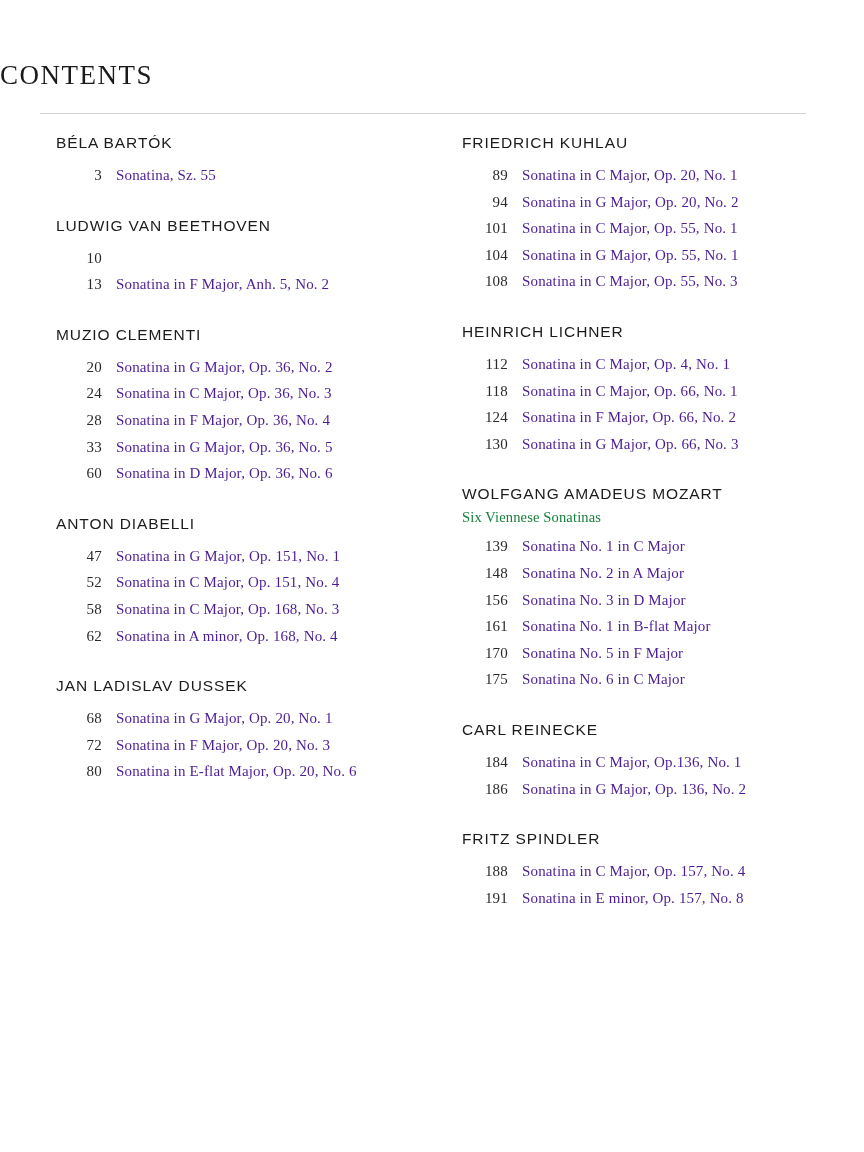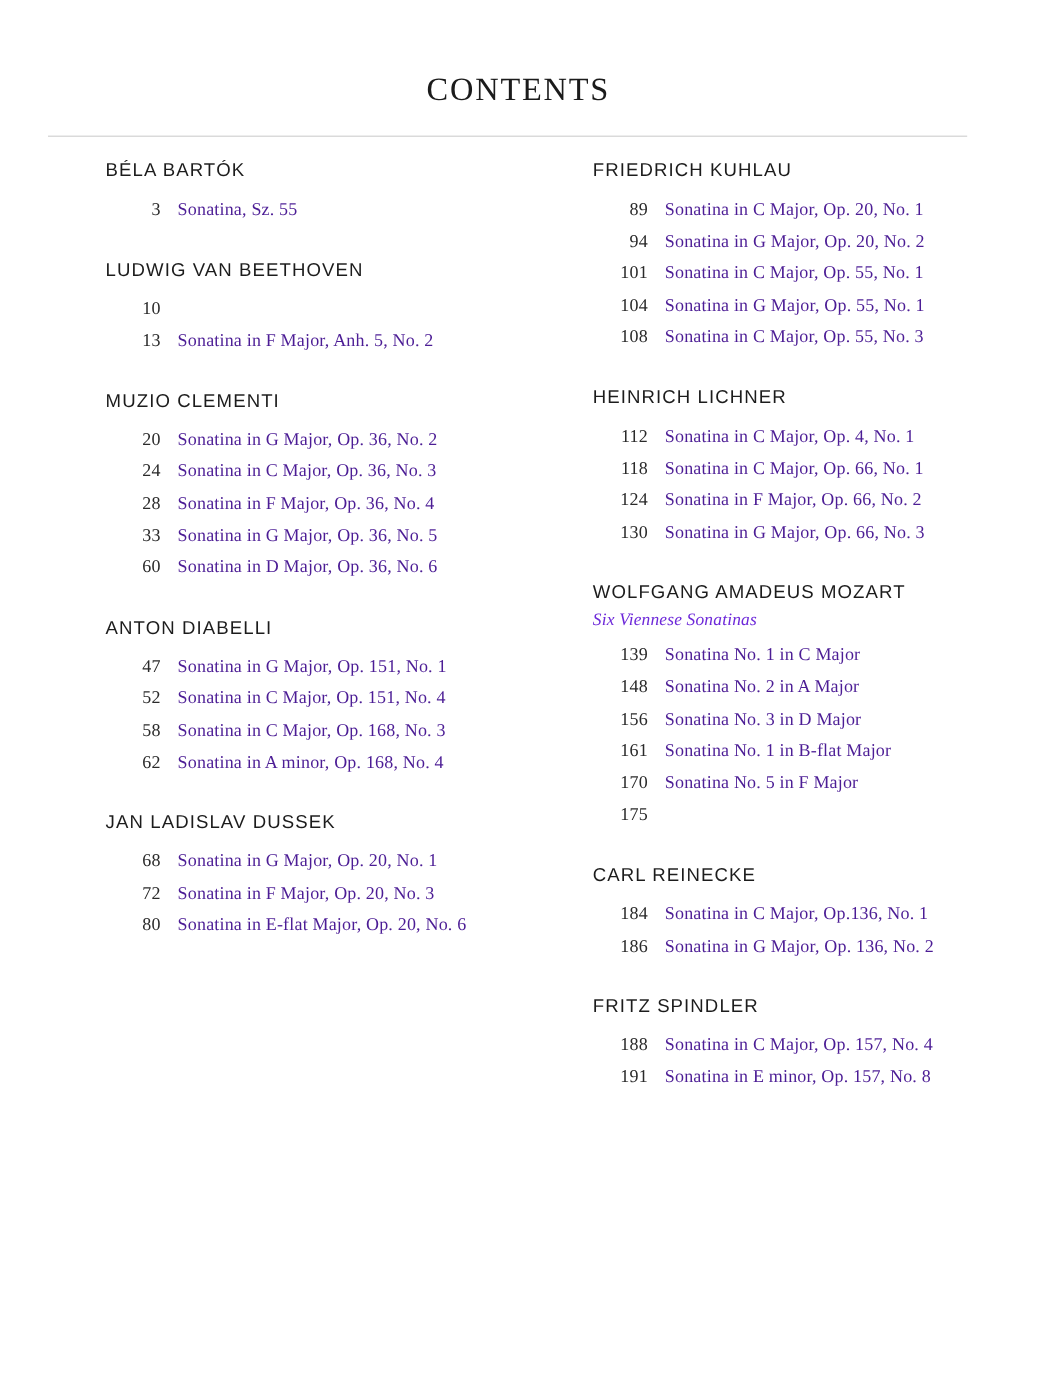--- a/index.html
+++ b/index.html
@@ -20,21 +20,21 @@
     inset: 0;
     background: #ffffff;
   }
 
   
   .toc-title {
     position: absolute;
     top: 48px;
     left: 0;
     width: 864px;
-    text-align: center;
+    text-align: left;
     font-family: "Liberation Serif", "DejaVu Serif", serif;
     font-size: 38px;
     line-height: 46px;
     color: #1b1b1b;
     font-weight: 400;
     letter-spacing: 1.5px;
     font-variant: small-caps;
     text-transform: lowercase;
     white-space: nowrap;
   }
@@ -59,41 +59,40 @@
   }
   .col {
     position: absolute;
     top: 0;
     width: 390px;
   }
   .col-left  { left: 56px; }
   .col-right { left: 462px; }
 
   
-  .section { margin-bottom: 26px; margin-left: 32px; }
+  .section { margin-bottom: 26px; }
   .section:last-child { margin-bottom: 0; }
 
   .composer {
     font-family: "Liberation Sans", "DejaVu Sans", sans-serif;
     font-size: 15.5px;
     line-height: 22px;
     letter-spacing: 0.9px;
     color: #1c1c1c;
     font-weight: 400;
     text-transform: uppercase;
     white-space: nowrap;
     margin-bottom: 8px;
   }
 
   .subtitle {
     font-family: "Liberation Serif", "DejaVu Serif", serif;
-    font-style: italic;
     font-size: 14.5px;
     line-height: 18px;
-    color: #6d28d9;
+    color: #15803d;
     margin-top: -5px;
     margin-bottom: 7px;
     letter-spacing: 0.15px;
   }
 
   .entries { }
 
   .entry {
     display: flex;
     align-items: baseline;
@@ -281,20 +280,21 @@
             <div class="entry">
               <span class="entry-page">161</span>
               <span class="entry-title">Sonatina No. 1 in B-flat Major</span>
             </div>
             <div class="entry">
               <span class="entry-page">170</span>
               <span class="entry-title">Sonatina No. 5 in F Major</span>
             </div>
             <div class="entry">
               <span class="entry-page">175</span>
+              <span class="entry-title">Sonatina No. 6 in C Major</span>
             </div>
           </div>
         </div>
         <div class="section">
           <div class="composer">CARL REINECKE</div>
           <div class="entries">
             <div class="entry">
               <span class="entry-page">184</span>
               <span class="entry-title">Sonatina in C Major, Op.136, No. 1</span>
             </div>

